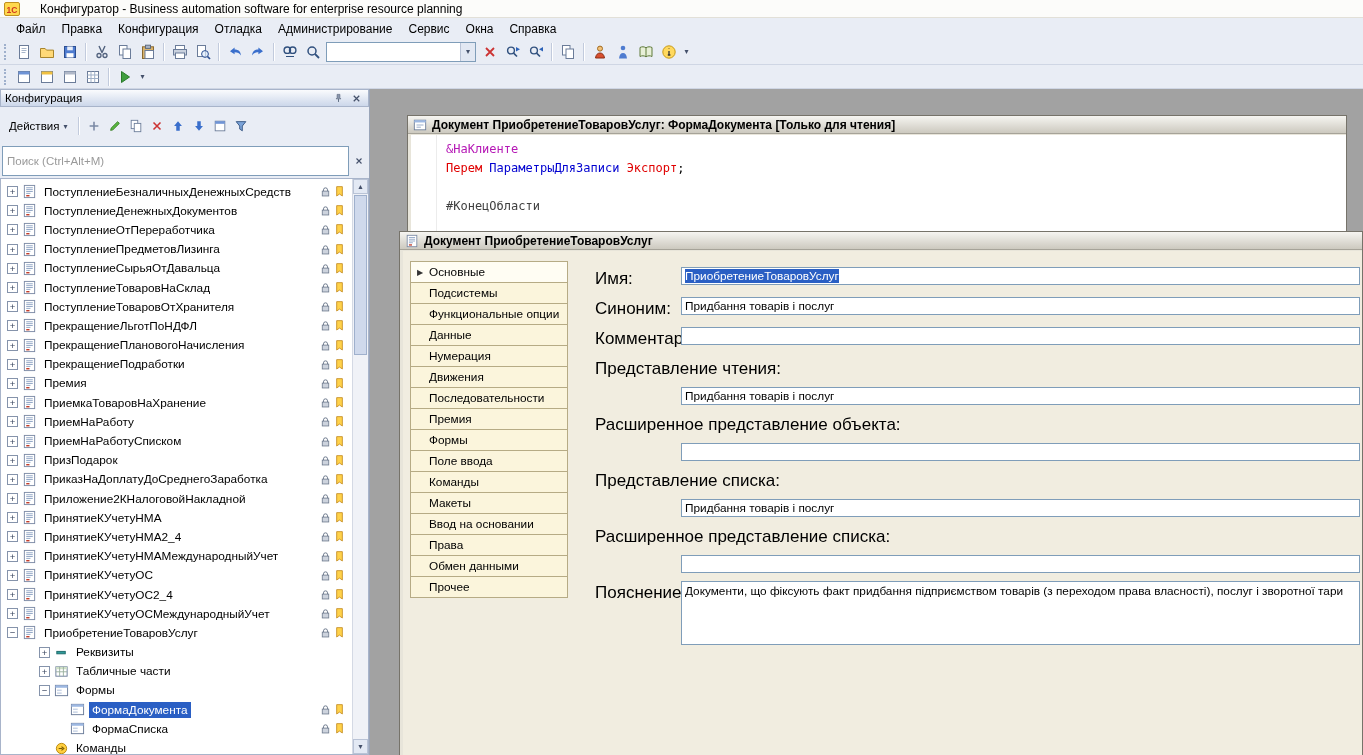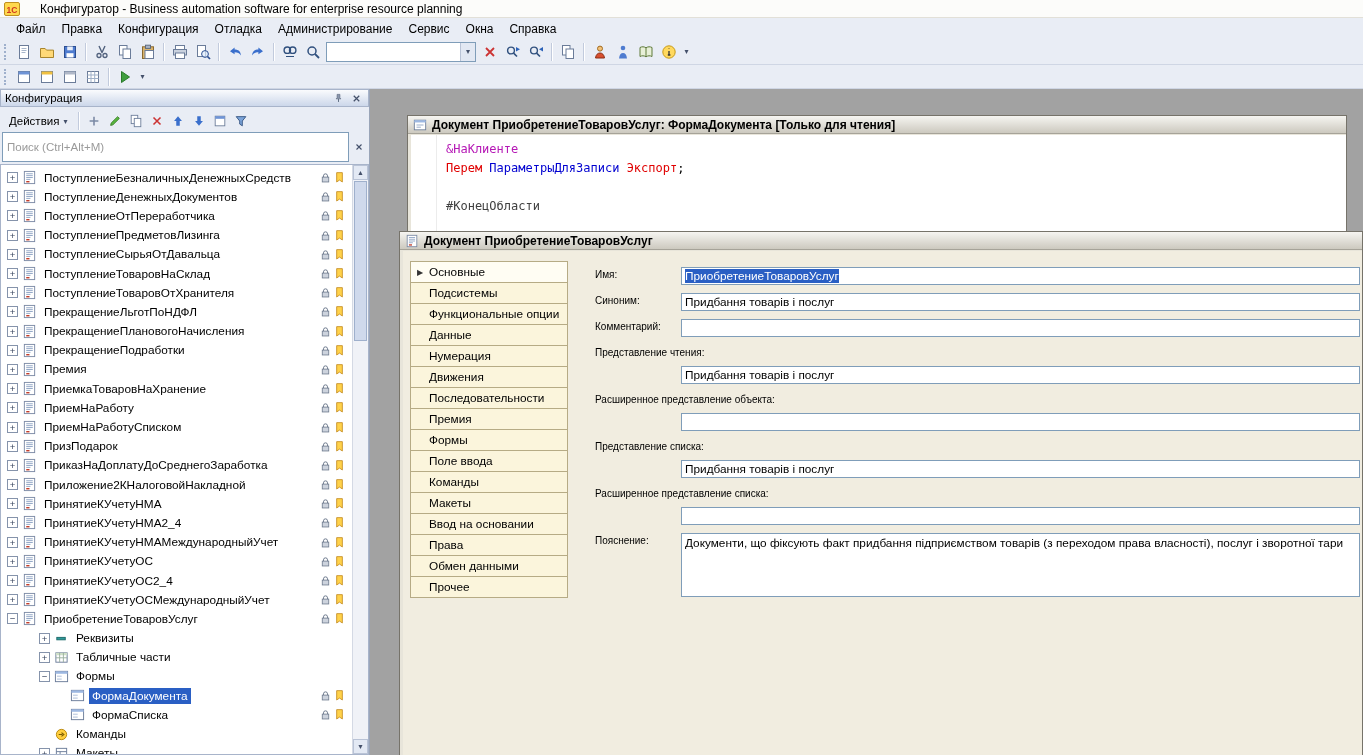--- a/index.html
+++ b/index.html
@@ -20,21 +20,21 @@
   .combo{display:flex;align-items:center;height:20px;background:#fff;border:1px solid #7f9db9;width:150px;margin:0 2px}
   .combo input{flex:1;min-width:0;border:0;outline:0;height:16px;padding:0 3px;font-size:12px;font-family:inherit}
   .combo-dd{width:15px;height:18px;background:#e2e8f3;border-left:1px solid #b9c3d6;display:flex;align-items:center;justify-content:center;font-size:8px;color:#44506a}
   
   .workspace{position:absolute;top:89px;left:0;right:0;bottom:0;display:flex}
   .left-panel{width:370px;flex:none;background:#e9edf5;border-right:1px solid #9aa5b8;display:flex;flex-direction:column}
   .panel-header{height:18px;background:linear-gradient(#fafbfd,#ccd7ea);border:1px solid #a8b4ca;display:flex;align-items:center;gap:3px;padding:0 4px;font-size:11.5px}
   .panel-title{flex:1}
   .ph-btn{width:15px;height:14px;display:flex;align-items:center;justify-content:center}
   .ph-btn svg{width:11px;height:11px}
-  .panel-toolbar{height:24px;display:flex;align-items:flex-end;padding:1px 2px}
+  .panel-toolbar{height:38px;display:flex;align-items:center;padding:1px 2px}
   .actions-btn{display:flex;align-items:center;gap:4px;padding:2px 6px;font-size:11.5px;border:1px solid transparent;border-radius:2px}
   .actions-btn .caret{font-size:8px;color:#44506a}
   .panel-toolbar .tbtn{width:21px;height:19px}
   .panel-toolbar svg.ico{width:14px;height:14px}
   .search-row{display:flex;align-items:center;margin:1px 2px 2px 2px;gap:1px}
   .search-row input{flex:1;height:18px;border:1px solid #7f9db9;padding:14px 4px;font-size:11.5px;font-family:inherit}
   .search-row input::placeholder{color:#9a9a9a}
   .search-clear{width:17px;height:17px;display:flex;align-items:center;justify-content:center}
   .search-clear svg{width:10px;height:10px}
   .tree-wrap{flex:1;background:#fff;border:1px solid #a8b4ca;display:flex;overflow:hidden}
@@ -69,21 +69,21 @@
   .tok-plain{color:#000}
   .props-window{left:29px;top:142px;right:0;bottom:-3px}
   .props-body{position:absolute;top:19px;left:3px;right:0;bottom:0;background:#f1ede0;display:flex;overflow:hidden}
   .tabs{width:170px;flex:none;padding:10px 5px 0 7px}
   .tab{height:22px;border:1px solid #b6ab85;background:#fbf5dc;display:flex;align-items:center;gap:4px;padding:0 6px;margin-top:-1px;font-size:11.8px}
   .tab:first-child{margin-top:0}
   .tab.sel{background:#fffdf3}
   .tab .arrow{font-size:8px;color:#333;visibility:hidden;width:8px}
   .tab.sel .arrow{visibility:visible}
   .fields{flex:1;padding:16px 2px 0 22px;display:grid;grid-template-columns:86px 1fr;row-gap:8px;align-content:start}
-  .flabel{font-size:10px;padding-top:2px}
+  .flabel{font-size:17px;padding-top:2px}
   .flabel.full{grid-column:1/3}
   .flabel.top{align-self:start}
   .col2{grid-column:2}
   .finput,.fakeinput{height:18px;border:1px solid #7f9db9;background:#fff;font-size:11.8px;padding:0 3px;width:100%;font-family:inherit}
   .fakeinput{padding-top:1px;overflow:hidden;white-space:nowrap}
   .fakeinput .seltext{background:#2a5fc4;color:#fff}
   .ftextarea{height:64px;border:1px solid #7f9db9;background:#fff;font-size:11.8px;padding:2px 3px;width:100%;resize:none;font-family:inherit;overflow:hidden}
 </style>
 </head>
 <body>

